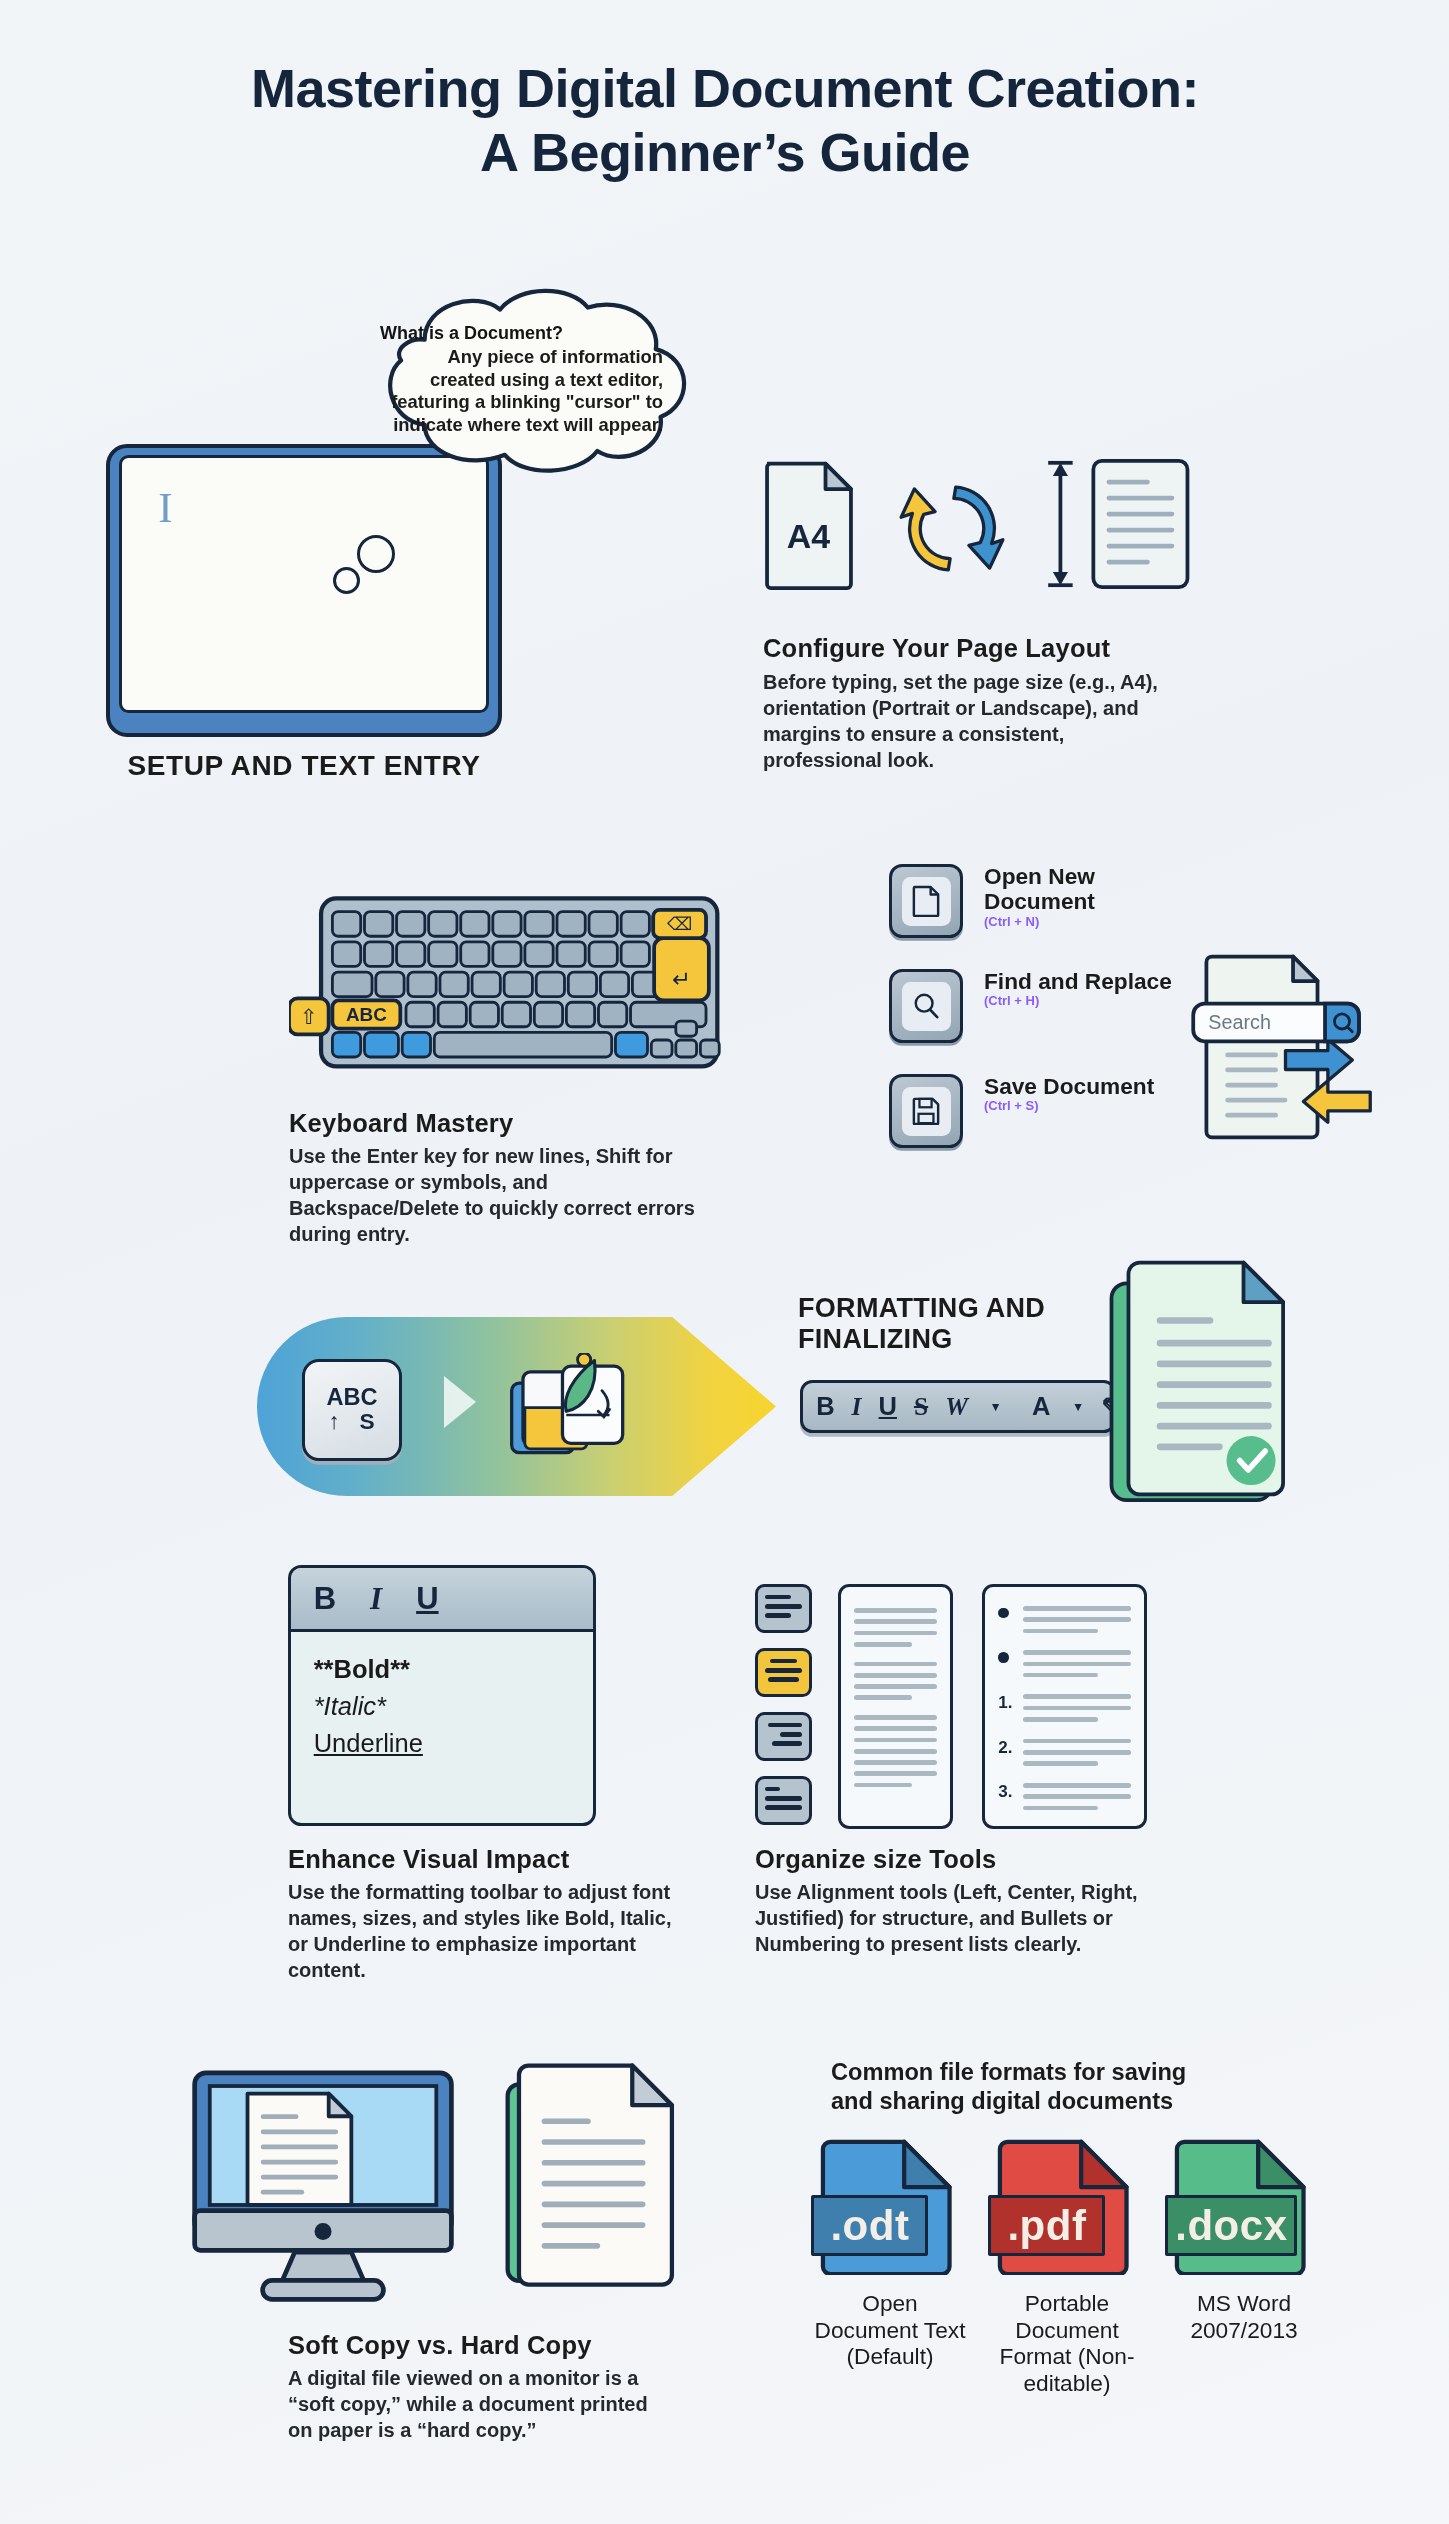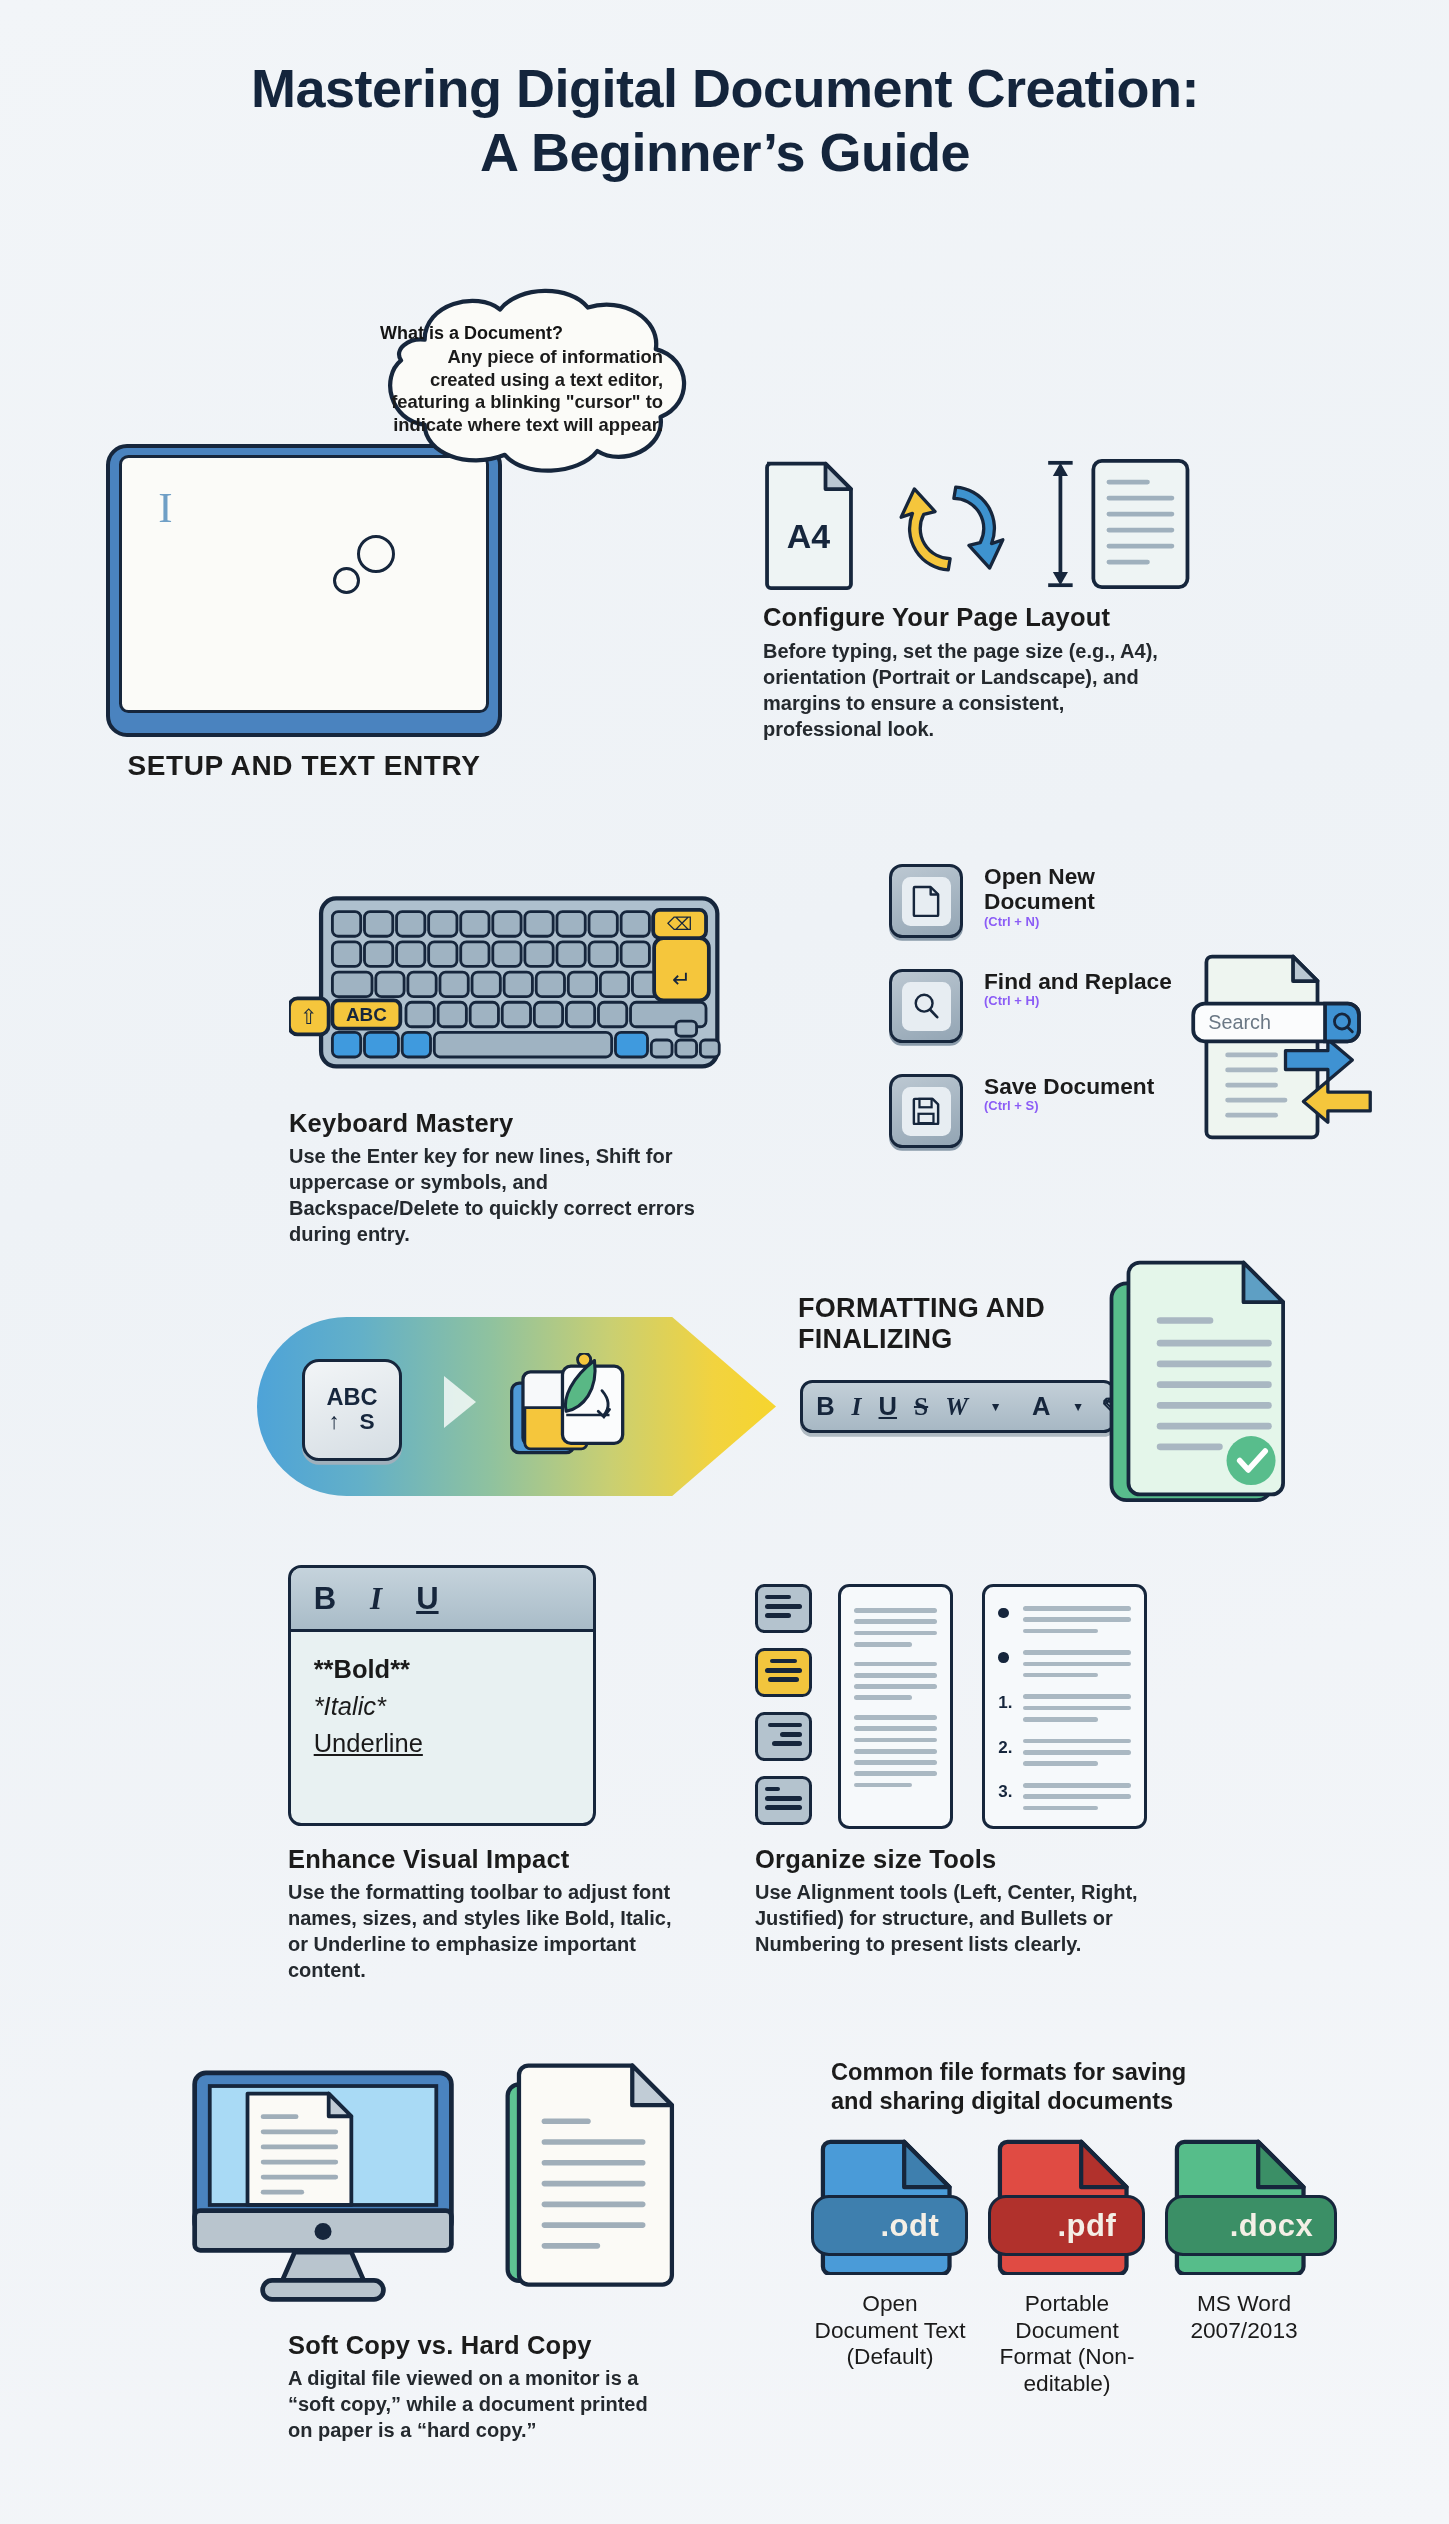--- a/index.html
+++ b/index.html
@@ -40,21 +40,21 @@
   .cloud-svg{position:absolute;left:0;top:0;}
   .cloud-txt{position:absolute;left:45px;top:40px;width:283px;}
   .cloud-h{font-size:18px;font-weight:bold;color:#141414;margin-bottom:1.9px;}
   .cloud-b{font-size:18.4px;line-height:1.23;color:#1b1b1b;font-weight:bold;text-align:right;}
 
   
   #a4row{top:453px;left:763px;width:434px;height:165px;}
   .doc-a4{position:absolute;left:0;top:4.7px;width:92px;height:132px;}
   .cycle{position:absolute;left:123px;top:19px;width:132px;height:113px;}
   .dim{position:absolute;left:272px;top:0;width:160px;height:142px;}
-  #pagelayout-txt{top:603px;left:763px;width:396px;}
+  #pagelayout-txt{top:634px;left:763px;width:396px;}
   #pagelayout-txt .h-sec{margin-bottom:5.7px;}
 
   
   #keyboard{top:887px;left:289px;width:434px;height:189px;}
   #kb-txt{top:1109px;left:289px;width:415px;}
   #kb-txt .h-sec{margin-bottom:4.7px;}
 
   
   #shortcuts{top:864px;left:859px;width:321px;}
   .sc-row{display:flex;align-items:flex-start;margin-bottom:31px;padding-left:30px;}
@@ -131,22 +131,22 @@
   #monitor{top:2067px;left:189px;width:269px;height:241px;}
   #paperstack{top:2058px;left:500px;width:189px;height:236px;}
   #soft-txt{top:2331px;left:288px;width:378px;}
   #soft-txt .h-sec{margin-bottom:4.7px;}
 
   
   #ff-head{top:2058px;left:831px;width:396px;font-size:23.6px;font-weight:bold;line-height:1.24;color:#1b1b1b;}
   #ffrow{top:2138px;left:812px;width:510px;display:flex;justify-content:space-between;}
   .ff-item{width:156px;text-align:center;}
   .ff-icon{position:relative;width:142px;height:137px;margin:0 auto;}
-  .ff-badge{position:absolute;left:-7.6px;bottom:19px;min-width:111px;height:55px;border:3.8px solid #16263c;border-radius:18px;
-     display:flex;align-items:center;justify-content:center;font-size:31px;font-weight:bold;color:#f4efe6;letter-spacing:0.5px;padding-left:40px;}
+  .ff-badge{position:absolute;left:-7.6px;bottom:19px;min-width:111px;height:55px;border:3.8px solid #16263c;border-radius:2px;
+     display:flex;align-items:center;justify-content:center;font-size:42px;font-weight:bold;color:#f4efe6;letter-spacing:0.5px;}
   .ff-cap{margin-top:15px;font-size:22.7px;line-height:1.17;color:#1b1b1b;}
 </style>
 </head>
 <body>
 
 <div class="page">
 
   <div class="abs" id="title">
     <span>Mastering Digital Document Creation:</span>
     <span class="l2">A Beginner’s Guide</span>

